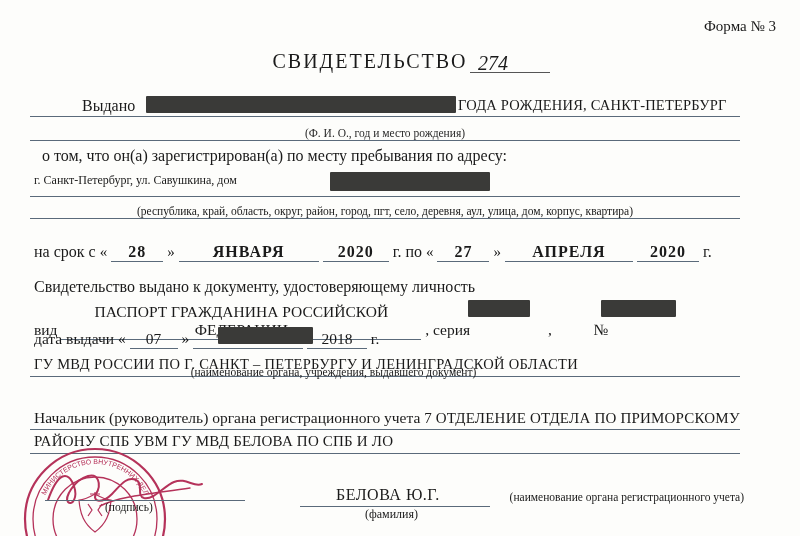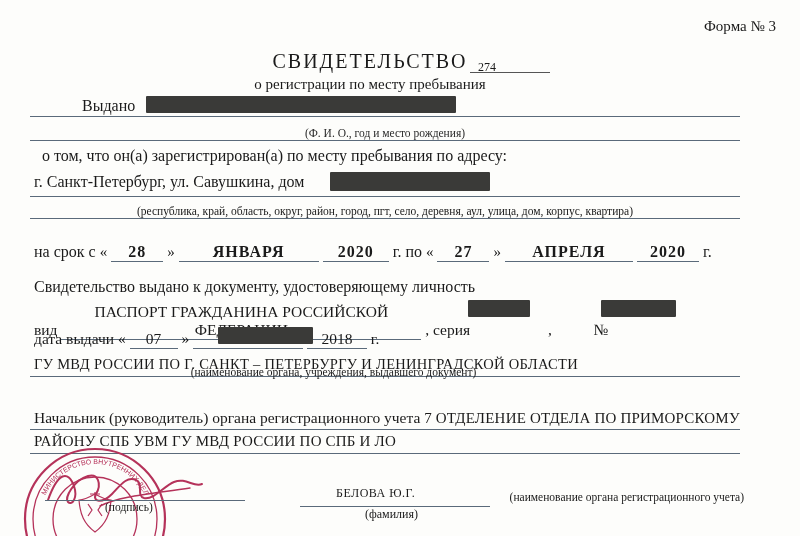--- a/index.html
+++ b/index.html
@@ -29,24 +29,25 @@
     top: 50px;
     left: 0;
     width: 800px;
     text-align: center;
     font-size: 20px;
     letter-spacing: 2px;
     font-family: "Liberation Serif", serif;
   }
   .title-inner { display: inline-block; margin-left: -60px; }
   .doc-number {
-    top: 60px;
+    top: 52px;
     left: 478px;
-    font-size: 12px;
+    font-size: 20px;
     font-family: "Liberation Serif", serif;
+    font-style: italic;
   }
   .num-line {
     top: 72px;
     left: 470px;
     width: 80px;
     border-bottom: 1px solid #555;
   }
   .subtitle {
     top: 76px;
     left: 0;
@@ -90,21 +91,21 @@
   .caption-fio-inner { display: inline-block; margin-left: -30px; }
 
   .line-otom {
     top: 147px;
     left: 42px;
     font-size: 16px;
   }
   .addr-text {
     top: 173px;
     left: 34px;
-    font-size: 16px;
+    font-size: 12px;
   }
   .redact2 { top: 172px; left: 330px; width: 160px; height: 19px; }
   .rule-line3 { top: 196px; left: 30px; width: 710px; }
   .rule-line4 { top: 218px; left: 30px; width: 710px; }
   .caption-addr {
     top: 205px;
     left: 0;
     width: 800px;
     text-align: center;
     font-size: 11.5px;
@@ -143,21 +144,21 @@
     left: 0;
     width: 744px;
     text-align: right;
     font-size: 11.5px;
     margin-top: 48px;
   }
   .caption-organ2-inner { display: inline-block; margin-left: -35px; }
 
   .sign-line { top: 500px; left: 45px; width: 200px; border-bottom: 1px solid #5a6a7a; }
   .caption-sign { top: 501px; left: 105px; font-size: 11.5px; }
-  .fam-name { top: 486px; left: 336px; font-size: 12px; letter-spacing: 0.5px; text-align: right; }
+  .fam-name { top: 486px; left: 336px; font-size: 16px; letter-spacing: 0.5px; text-align: right; }
   .fam-line { top: 506px; left: 300px; width: 190px; border-bottom: 1px solid #5a6a7a; }
   .caption-fam { top: 507px; left: 365px; font-size: 12px; }
 
   
   .signature {
     top: 462px;
     left: 40px;
     width: 200px;
     height: 50px;
     pointer-events: none;
@@ -182,26 +183,24 @@
 <div id="page">
 
   <div class="abs form-no">Форма № 3</div>
 
   <div class="abs title">
     <span class="title-inner">СВИДЕТЕЛЬСТВО</span>
   </div>
   <div class="abs doc-number">274</div>
   <div class="abs num-line"></div>
 
-  <div class="abs subtitle">
-    <span class="subtitle-inner">о регистрации по месту пребывания</span>
-  </div>
 
   <div class="abs label-vydano">Выдано</div>
   <div class="abs redact redact1"></div>
+  <div class="abs name-tail">ГОДА РОЖДЕНИЯ, САНКТ-ПЕТЕРБУРГ</div>
   <div class="abs rule rule-line1"></div>
   <div class="abs caption-fio">
     <span class="caption-fio-inner">(Ф. И. О., год и место рождения)</span>
   </div>
   <div class="abs rule rule-line2"></div>
 
   <div class="abs line-otom">о том, что он(а) зарегистрирован(а) по месту пребывания по адресу:</div>
 
   <div class="abs addr-text">г. Санкт-Петербург, ул. Савушкина, дом</div>
   <div class="abs redact redact2"></div>
@@ -257,21 +256,21 @@
   <div class="abs rule rule-line5"></div>
   <div class="abs caption-organ">
     <span class="caption-organ-inner">(наименование органа, учреждения, выдавшего документ)</span>
   </div>
 
   <div class="abs chief-row">
     <span>Начальник (руководитель) органа регистрационного учета</span>
     <span class="chief-val">7 ОТДЕЛЕНИЕ ОТДЕЛА  ПО ПРИМОРСКОМУ</span>
   </div>
   <div class="abs rule rule-line6"></div>
-  <div class="abs chief-row2">РАЙОНУ  СПБ  УВМ  ГУ  МВД  РОССИИ  ПО  СПБ  И  ЛО</div>
+  <div class="abs chief-row2">РАЙОНУ  СПБ  УВМ  ГУ  МВД  БЕЛОВА  ПО  СПБ  И  ЛО</div>
   <div class="abs caption-organ2">
     <span class="caption-organ2-inner">(наименование органа регистрационного учета)</span>
   </div>
   <div class="abs rule rule-line7"></div>
 
   <svg class="abs signature" viewBox="0 0 200 50">
     <path d="M8 38 C 18 10, 28 8, 34 24 C 38 36, 32 44, 28 40 C 24 36, 34 18, 48 14 C 58 11, 62 22, 56 32 C 52 40, 62 42, 72 32 C 80 24, 86 14, 96 18 C 104 21, 96 34, 104 36 C 114 38, 124 24, 134 20 C 146 15, 154 26, 162 22" fill="none" stroke="#b5325a" stroke-width="2" stroke-linecap="round"></path>
     <path d="M60 44 C 80 34, 110 32, 150 26" fill="none" stroke="#b5325a" stroke-width="1.4" stroke-linecap="round"></path>
   </svg>
 

